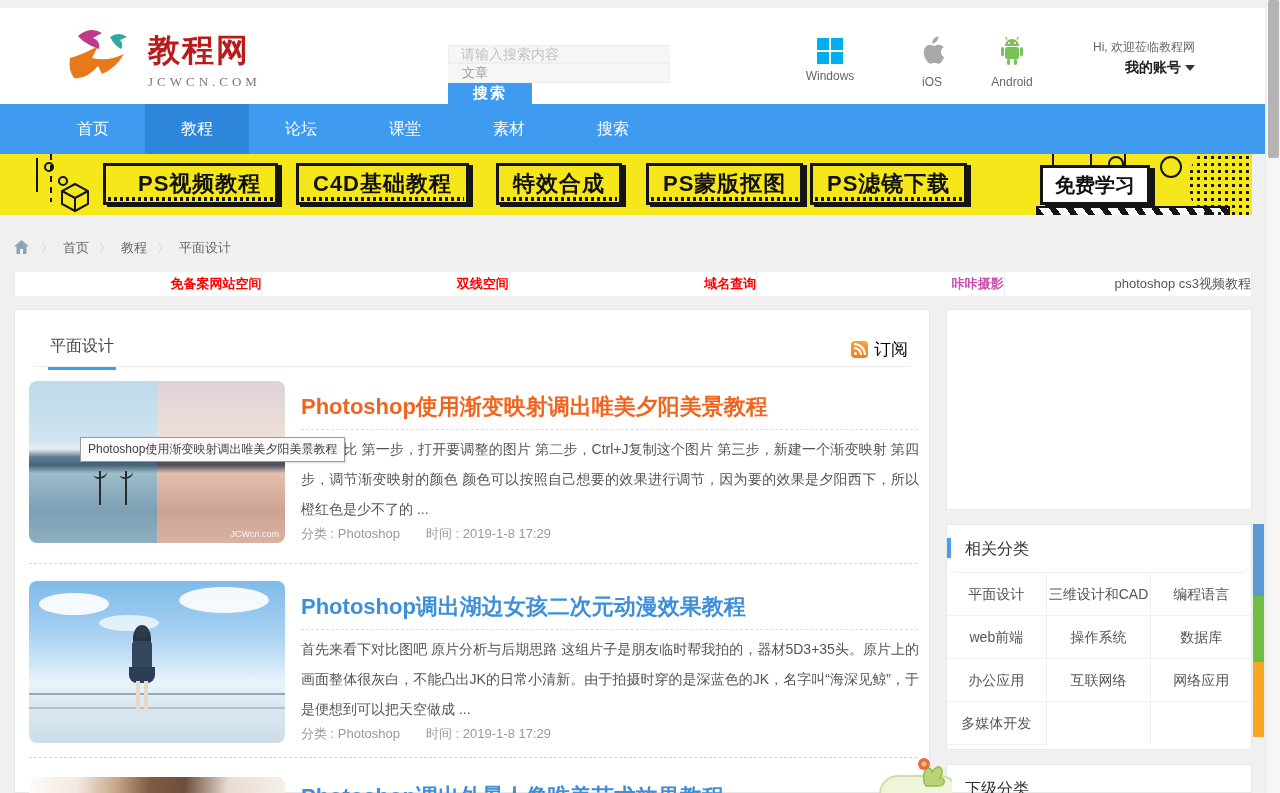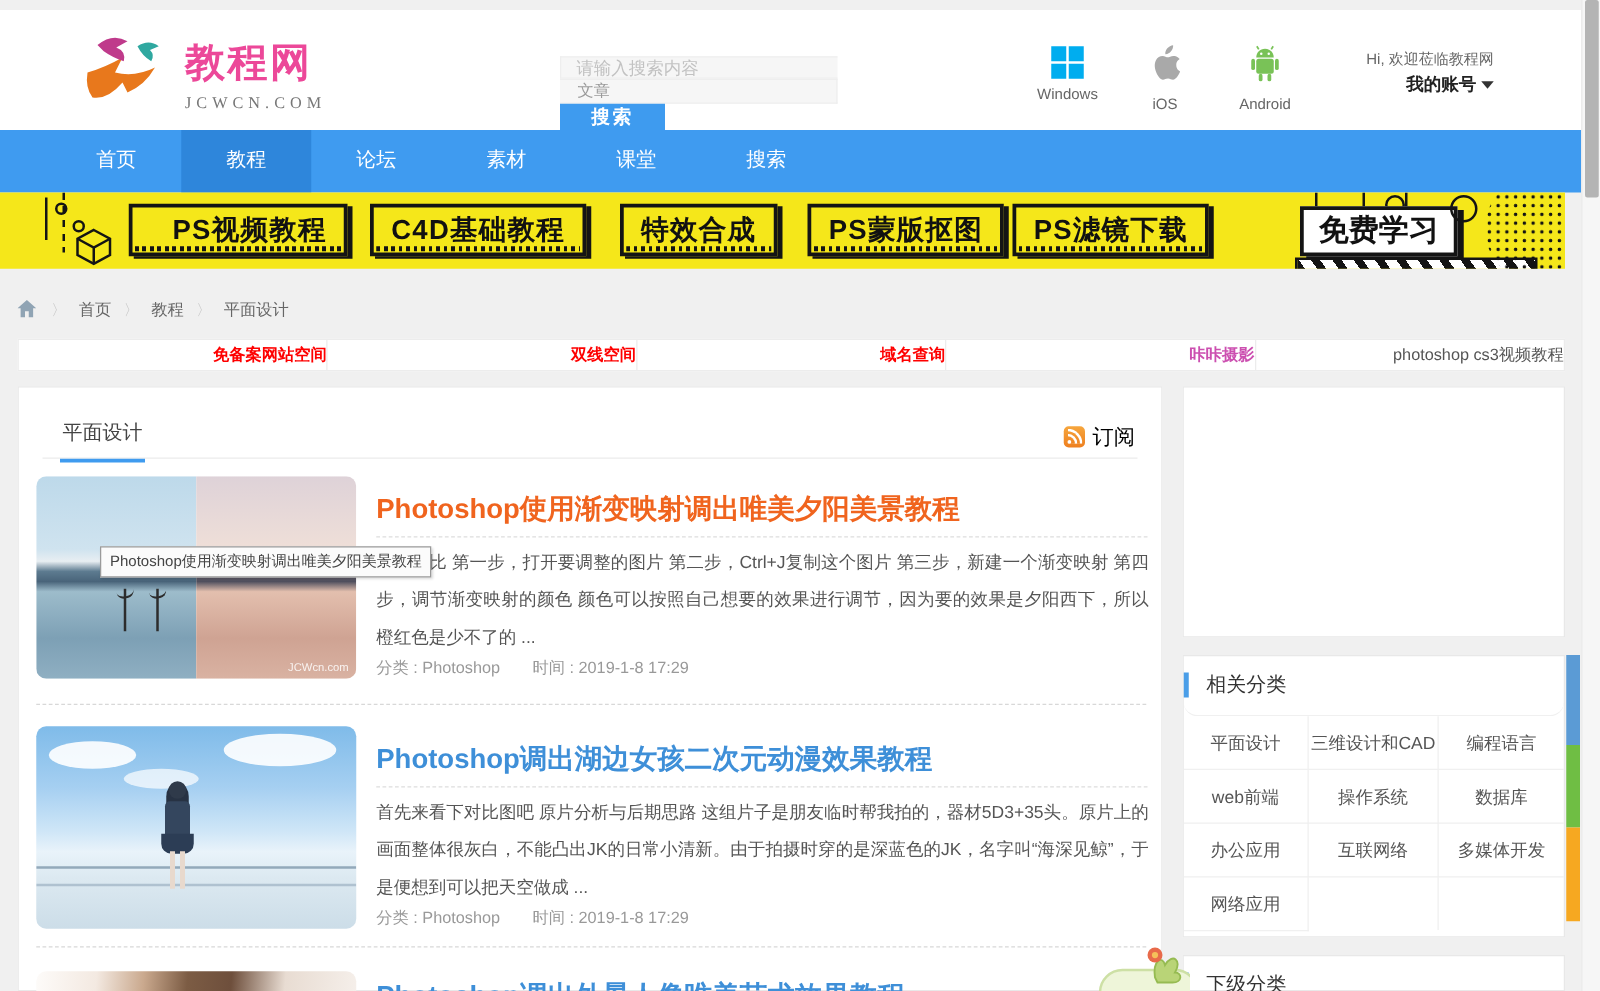--- a/index.html
+++ b/index.html
@@ -2,21 +2,21 @@
 <html><head>
 <meta charset="utf-8">
 <style>
   html,body{margin:0;padding:0;}
   body{width:1280px;height:793px;position:relative;overflow:hidden;background:#f0f0f0;
        font-family:"Liberation Sans","DejaVu Sans",sans-serif;color:#333;}
   
   .header{position:absolute;left:0;top:8px;width:1265px;height:96px;background:#fff;}
   .logo-wrap{position:absolute;left:64px;top:16px;display:flex;align-items:flex-start;cursor:pointer;}
   .logo-text{margin-left:10px;}
-  .logo-title{font-size:32px;font-weight:bold;color:#ec4899;letter-spacing:2px;line-height:40px;margin-top:6px;}
+  .logo-title{font-size:32px;font-weight:bold;color:#b91c1c;letter-spacing:2px;line-height:40px;margin-top:6px;}
   .logo-sub{font-size:13px;color:#777;letter-spacing:4px;font-family:"Liberation Serif",serif;margin-top:4px;}
   .search-wrap{position:absolute;left:448px;top:37px;height:36px;display:flex;flex-direction:column;}
   .search-input{width:222px;height:36px;background:#f6f6f6;border:1px solid #eee;border-right:none;
        padding:0 8px 0 12px;font-size:14px;color:#333;outline:none;box-sizing:border-box;}
   .search-input::placeholder{color:#c2c2c2;}
   .search-type{height:36px;background:#f6f6f6;border:1px solid #eee;border-left:none;display:flex;
        align-items:center;padding:0 14px;font-size:13px;color:#9a9a9a;cursor:pointer;box-sizing:border-box;}
   .search-btn{width:84px;height:36px;background:#3e9bef;color:#fff;border:none;font-size:15px;
        font-weight:bold;letter-spacing:2px;cursor:pointer;}
   .platform{position:absolute;top:28px;width:64px;text-align:center;cursor:pointer;}
@@ -32,21 +32,21 @@
   .nav{position:absolute;left:0;top:104px;width:1265px;height:50px;background:#3f9bf0;display:flex;padding-left:41px;box-sizing:border-box;}
   .nav-item{width:104px;height:50px;line-height:50px;text-align:center;color:#fff;font-size:16px;cursor:pointer;}
   .nav-item.active{background:#2e86db;}
   
   .banner{position:absolute;left:0;top:154px;width:1252px;height:61px;background:#f5e71a;overflow:hidden;cursor:pointer;}
   .sign{position:absolute;top:9px;height:36px;line-height:36px;background:#f5e71a;border:3px solid #141414;
         box-shadow:4px 2px 0 #141414;color:#111;font-weight:bold;font-size:22px;padding:0 14px;letter-spacing:1px;}
   .sign:after{content:"";position:absolute;left:2px;right:2px;bottom:1px;height:4px;
         background:repeating-linear-gradient(90deg,#141414 0 3px,transparent 3px 6px);}
   .sign-free{position:absolute;top:11px;left:1040px;height:34px;line-height:34px;background:#fff;border:3px solid #141414;
-        box-shadow:5px 3px 0 #141414;color:#111;font-weight:bold;font-size:24px;padding:0 12px;}
+        box-shadow:5px 3px 0 #141414;color:#111;font-weight:bold;font-size:20px;padding:0 12px;}
   .hatch{position:absolute;left:1036px;top:52px;width:190px;height:9px;border:2px solid #141414;background:
         repeating-linear-gradient(55deg,#141414 0 6px,#fff 6px 14px);}
   .vline{position:absolute;background:#141414;width:2px;}
   .dotcircle{position:absolute;left:1188px;top:-14px;width:86px;height:86px;border-radius:50%;
         background:radial-gradient(#141414 1.4px,transparent 1.6px);background-size:7px 7px;}
   .ring{position:absolute;width:12px;height:12px;border:2px solid #141414;border-radius:50%;background:transparent;}
   .dot-sm{position:absolute;width:6px;height:6px;border:2px solid #141414;border-radius:50%;}
   
   .crumb{position:absolute;left:14px;top:238px;height:20px;display:flex;align-items:center;font-size:13px;color:#666;}
   .crumb a{color:#666;text-decoration:none;cursor:pointer;}
@@ -135,21 +135,21 @@
       <div class="logo-sub">JCWCN.COM</div>
     </span>
   </div>
 
   <div class="search-wrap">
     <input class="search-input" placeholder="请输入搜索内容" style="">
     <span class="search-type">文章</span>
     <button class="search-btn">搜索</button>
   </div>
 
-  <div class="platform" style="left:822px;">
+  <div class="platform" style="left:798px;">
     <span class="win-logo">
         <span></span>
         <span></span>
         <span></span>
         <span></span>
       </span>
     <div class="plabel">Windows</div>
   </div>
   <div class="platform" style="left:900px;">
     <span>
@@ -185,22 +185,22 @@
     <div>
       <span class="acct-name">我的账号</span><span class="caret"></span>
     </div>
   </div>
 </div>
 
 <div class="nav">
   <div class="nav-item">首页</div>
   <div class="nav-item active">教程</div>
   <div class="nav-item">论坛</div>
+  <div class="nav-item">课堂</div>
   <div class="nav-item">素材</div>
-  <div class="nav-item">课堂</div>
   <div class="nav-item">搜索</div>
 </div>
 
 <div class="banner">
   <div class="vline" style="left:36px;top:4px;height:34px;"></div>
   <div class="vline" style="left:50px;top:0;height:48px;width:2px;background:repeating-linear-gradient(#141414 0 6px,transparent 6px 11px);"></div>
   <div class="dot-sm" style="left:44px;top:8px;"></div>
   <div class="dot-sm" style="left:58px;top:22px;"></div>
   <span style="position:absolute;left:58px;top:26px;">
     <svg width="34" height="34" viewBox="0 0 34 34">
@@ -323,22 +323,22 @@
   <div class="side-head">相关分类</div>
   <div class="rel-grid">
     <div class="rel-cell">平面设计</div>
     <div class="rel-cell">三维设计和CAD</div>
     <div class="rel-cell">编程语言</div>
     <div class="rel-cell">web前端</div>
     <div class="rel-cell">操作系统</div>
     <div class="rel-cell">数据库</div>
     <div class="rel-cell">办公应用</div>
     <div class="rel-cell">互联网络</div>
+    <div class="rel-cell">网络应用</div>
     <div class="rel-cell">多媒体开发</div>
-    <div class="rel-cell">网络应用</div>
     <div class="rel-cell empty"></div>
     <div class="rel-cell empty"></div>
   </div>
 </div>
 
 <div class="side-box side-sub">
   <div class="side-head">下级分类</div>
 </div>
 
 <div class="strip" style="top:524px;height:72px;background:#5b9bd5;"></div>

